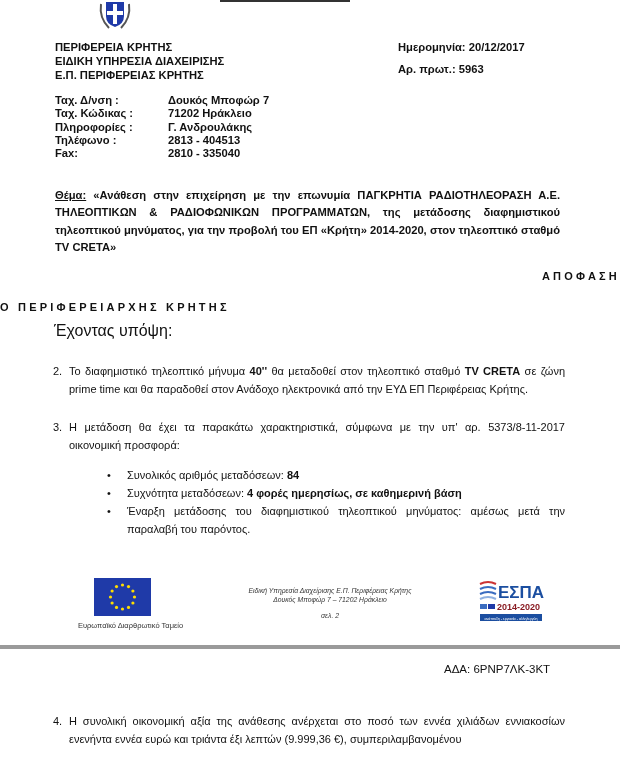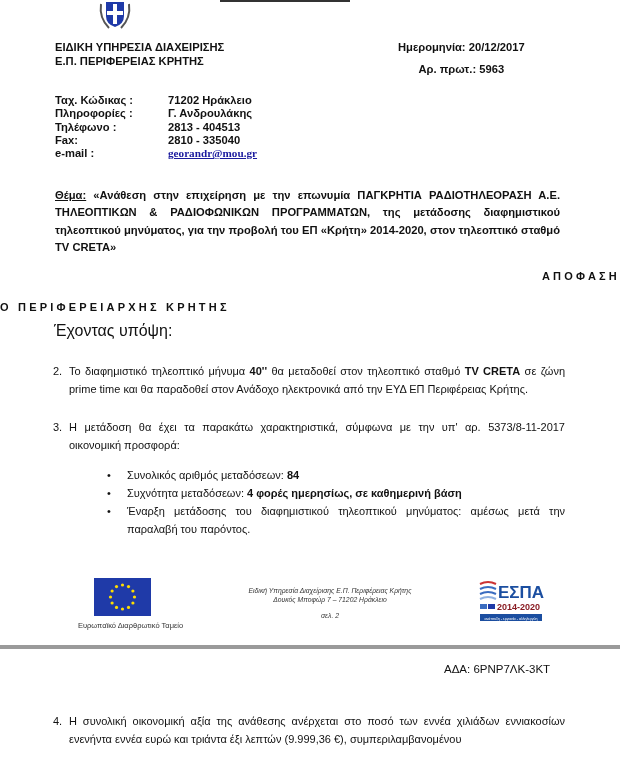--- a/index.html
+++ b/index.html
@@ -6,21 +6,21 @@
     body {
       width: 620px; height: 782px; overflow: hidden; background: #ffffff;
       font-family: "Liberation Sans", sans-serif; color: #111; position: relative;
     }
     .abs { position: absolute; }
     .topbar { left: 220px; top: 0; width: 130px; height: 2px; background: #333; }
     .emblem { left: 97px; top: 0; width: 36px; height: 30px; }
     .hdr { font-size: 11.2px; line-height: 14px; font-weight: bold; }
     .hdr-left { left: 55px; top: 40px; }
     .hdr-right { left: 398px; top: 40px; }
-    .hdr-right div { margin-bottom: 8px; text-align: center; }
+    .hdr-right div { margin-bottom: 8px; }
     .info { left: 55px; top: 94px; font-size: 11.2px; font-weight: bold; line-height: 13.3px; }
     .info .row { display: flex; }
     .info .lbl { width: 113px; }
     .info .email { color: #1a1a9e; text-decoration: underline; font-family: "Liberation Serif", serif; }
     .subject { left: 55px; top: 187px; width: 505px; font-size: 11.2px; line-height: 17.3px; text-align: justify; }
     .subject .u { text-decoration: underline; font-weight: bold; }
     .title1 { left: 0; width: 620px; top: 270px; text-align: right; font-weight: bold; font-size: 11px; letter-spacing: 3.2px; }
     .title2 { left: 0; width: 620px; top: 301px; text-align: left; font-weight: bold; font-size: 11px; letter-spacing: 3.2px; }
     .having { left: 54px; top: 322px; font-size: 16px; }
     .item { font-size: 11px; line-height: 18px; text-align: justify; }
@@ -46,49 +46,50 @@
 
 <svg class="abs emblem" viewBox="0 0 36 30">
   <path d="M4 4 Q2 18 12 28" stroke="#555" stroke-width="2" fill="none"></path>
   <path d="M32 4 Q34 18 24 28" stroke="#555" stroke-width="2" fill="none"></path>
   <path d="M9 2 H27 V16 Q27 24 18 27 Q9 24 9 16 Z" fill="#1f3aa8"></path>
   <rect x="16" y="4" width="4" height="20" fill="#fff"></rect>
   <rect x="10" y="11" width="16" height="4" fill="#fff"></rect>
 </svg>
 
 <div class="abs hdr hdr-left">
+  <div>ΠΕΡΙΦΕΡΕΙΑ ΚΡΗΤΗΣ</div>
   <div>ΕΙΔΙΚΗ ΥΠΗΡΕΣΙΑ ΔΙΑΧΕΙΡΙΣΗΣ</div>
   <div>Ε.Π. ΠΕΡΙΦΕΡΕΙΑΣ ΚΡΗΤΗΣ</div>
 </div>
 
 <div class="abs hdr hdr-right">
   <div>Ημερομηνία: 20/12/2017</div>
   <div>Αρ. πρωτ.: 5963</div>
 </div>
 
 <div class="abs info">
+  <div class="row">
+      <span class="lbl">Ταχ. Δ/νση :</span>
+      <span>Δουκός Μποφώρ 7</span>
+    </div>
   <div class="row">
       <span class="lbl">Ταχ. Κώδικας :</span>
       <span>71202 Ηράκλειο</span>
     </div>
   <div class="row">
       <span class="lbl">Πληροφορίες :</span>
       <span>Γ. Ανδρουλάκης</span>
     </div>
   <div class="row">
       <span class="lbl">Τηλέφωνο :</span>
       <span>2813 - 404513</span>
     </div>
   <div class="row">
       <span class="lbl">Fax:</span>
       <span>2810 - 335040</span>
-    </div>
-  <div class="row">
-      <span class="lbl">e-mail :</span>
-      <a class="email">georandr@mou.gr</a>
     </div>
 </div>
 
 <div class="abs subject"><span class="u">Θέμα:</span><b> «Ανάθεση στην επιχείρηση με την επωνυμία </b><b>ΠΑΓΚΡΗΤΙΑ ΡΑΔΙΟΤΗΛΕΟΡΑΣΗ Α.Ε. ΤΗΛΕΟΠΤΙΚΩΝ &amp; ΡΑΔΙΟΦΩΝΙΚΩΝ ΠΡΟΓΡΑΜΜΑΤΩΝ</b><b>, της μετάδοσης  διαφημιστικού τηλεοπτικού μηνύματος, για την προβολή του ΕΠ «Κρήτη» 2014-2020, στον τηλεοπτικό σταθμό </b><b>TV CRETA</b><b>»</b></div>
 
 <div class="abs title1">ΑΠΟΦΑΣΗ</div>
 <div class="abs title2">Ο ΠΕΡΙΦΕΡΕΙΑΡΧΗΣ ΚΡΗΤΗΣ</div>
 <div class="abs having">Έχοντας υπόψη:</div>
 
 <div class="abs item item2">

